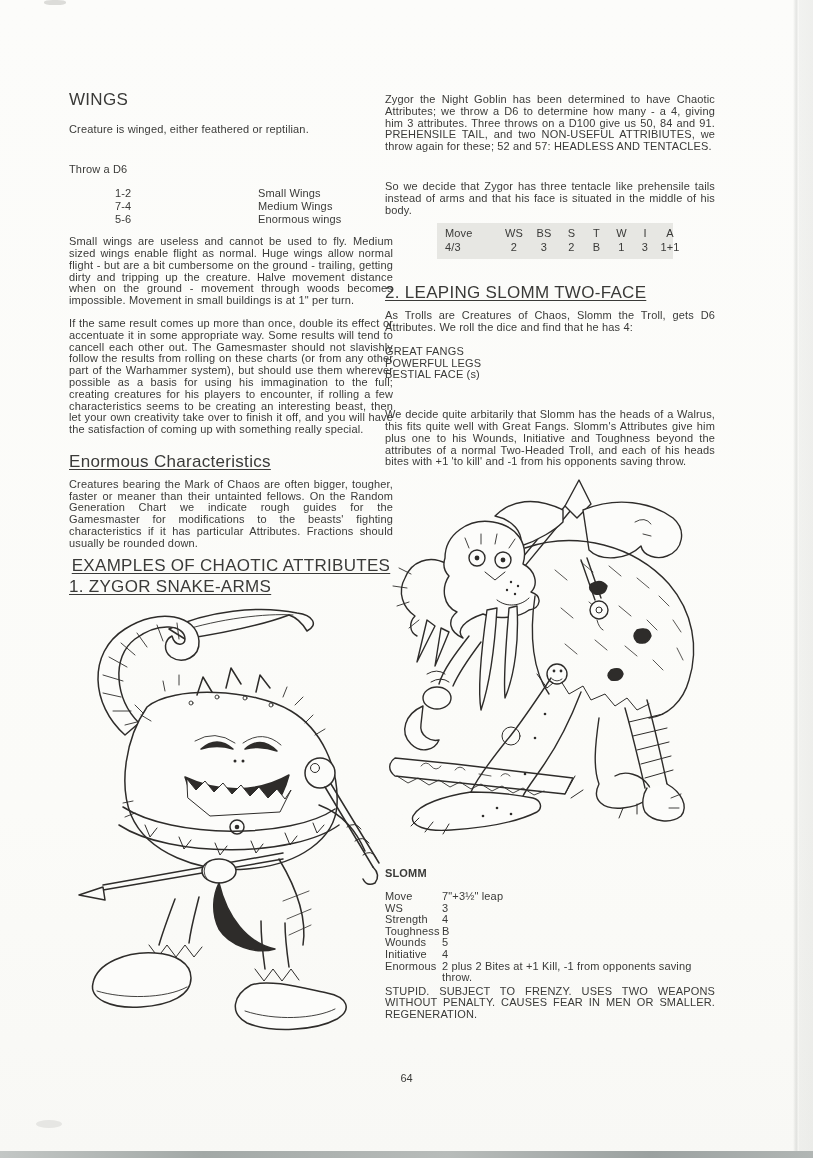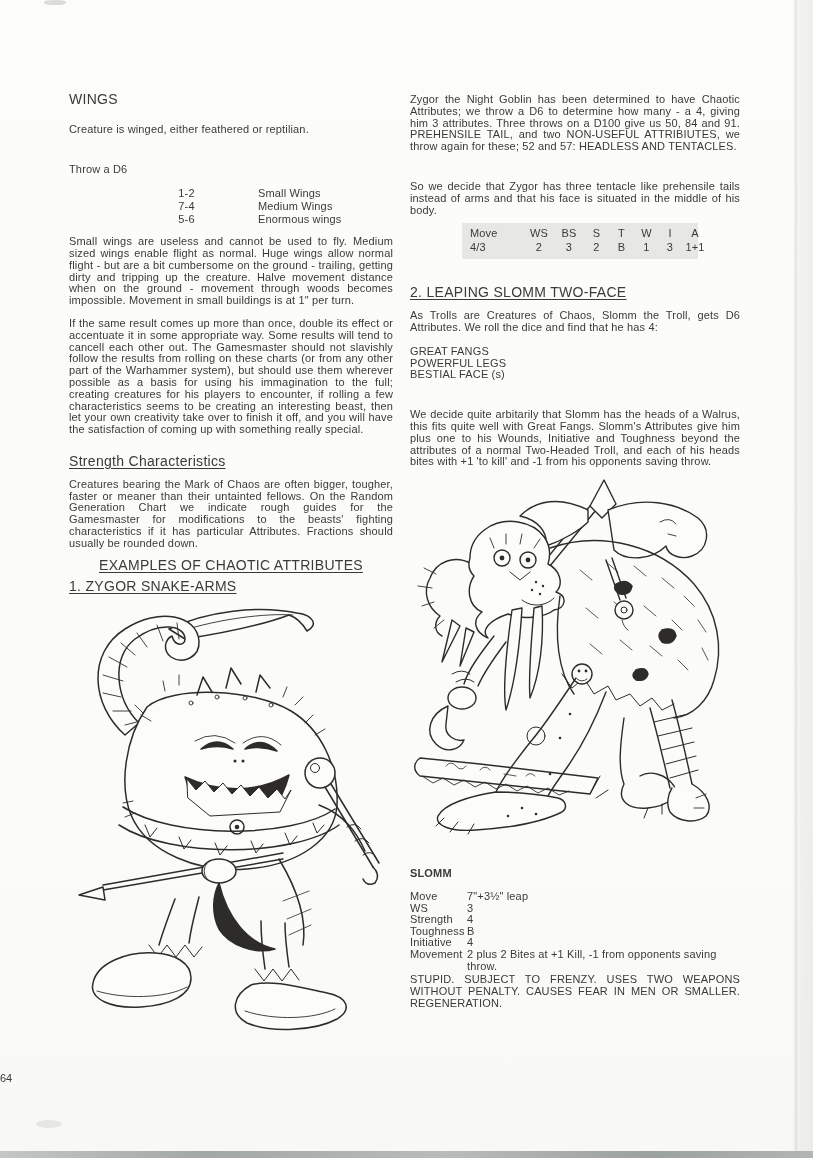--- a/index.html
+++ b/index.html
@@ -13,46 +13,46 @@
     background:linear-gradient(90deg,rgba(0,0,0,0) 0%,rgba(120,125,122,.18) 55%,rgba(0,0,0,0) 100%);}
   .edge-right2{position:absolute;top:0;right:0;width:14px;height:1158px;
     background:linear-gradient(90deg,rgba(150,155,152,.10),rgba(190,193,190,.22));}
   .edge-bottom{position:absolute;left:0;bottom:0;width:813px;height:7px;
     background:linear-gradient(90deg,#c3c7c5 0%,#a2a8a6 25%,#b8bcba 55%,#9ba1a0 80%,#b1b6b4 100%);}
   .smudge-top{position:absolute;left:44px;top:0;width:22px;height:5px;background:#dcdcd9;border-radius:40%;}
   .smudge-bottom{position:absolute;left:36px;top:1120px;width:26px;height:8px;background:#e6e6e3;border-radius:50%;}
 
   .col{position:absolute;top:94px;font-size:11px;line-height:11.8px;letter-spacing:.15px;}
   .col-left{left:69px;width:324px;}
-  .col-right{left:410px;width:330px;}
+  .col-right{left:385px;width:330px;}
   .para{margin:0;text-align:justify;}
-  .h{font-size:14px;font-weight:normal;letter-spacing:.3px;}
+  .h{font-size:17px;font-weight:normal;letter-spacing:.3px;}
   .u{text-decoration:underline;text-underline-offset:2px;}
   .center{text-align:center;}
 
   
   .dice-table{margin-top:12px;}
   .dice-row{display:flex;padding-left:46px;line-height:12.6px;}
-  .dice-roll{width:143px;text-align:center;}
+  .dice-roll{width:143px;}
 
   
   .stat-strip{margin:7px 0 0 52px;width:222px;background:#e7e7e3;padding:4px 6px 5px 8px;}
   .stat-grid{display:grid;grid-template-columns:54px 30px 30px 25px 25px 25px 22px 28px;line-height:13.5px;}
   .stat-grid span{text-align:center;}
   .stat-grid span.first{text-align:left;}
 
   
   .attr-list{margin-top:12px;line-height:11.8px;}
 
   
   .slomm-stats{margin-top:11px;}
   .slomm-row{display:grid;grid-template-columns:57px 1fr;line-height:11.6px;}
   .slomm-row .val{text-align:left;}
 
-  .pagenum{position:absolute;left:0;top:1072px;width:813px;text-align:left;font-size:11px;color:#3a3a38;}
+  .pagenum{position:absolute;left:0;top:1072px;width:813px;text-align:center;font-size:11px;color:#3a3a38;}
 
   .illus{display:block;}
   .illus path, .illus circle, .illus ellipse, .illus line, .illus polyline{vector-effect:none;}
   .mt18{margin-top:18px;} .mt12{margin-top:28px;} .mt11{margin-top:11px;}
   .mt20{margin-top:20px;} .mt10{margin-top:10px;} .mt8{margin-top:8px;}
   .mt6{margin-top:6px;font-weight:bold;} .mt2{margin-top:2px;}
 </style>
 </head>
 <body>
 
@@ -81,21 +81,21 @@
       <div class="dice-row">
         <span class="dice-roll">5-6</span>
         <span>Enormous wings</span>
       </div>
     </div>
 
     <p class="para mt11">Small wings are useless and cannot be used to fly. Medium sized wings enable flight as normal. Huge wings allow normal flight - but are a bit cumbersome on the ground - trailing, getting dirty and tripping up the creature. Halve movement distance when on the ground - movement through woods becomes impossible. Movement in small buildings is at 1" per turn.</p>
 
     <p class="para mt11">If the same result comes up more than once, double its effect or accentuate it in some appropriate way. Some results will tend to cancell each other out. The Gamesmaster should not slavishly follow the results from rolling on these charts (or from any other part of the Warhammer system), but should use them wherever possible as a basis for using his immagination to the full; creating creatures for his players to encounter, if rolling a few characteristics seems to be creating an interesting beast, then let your own creativity take over to finish it off, and you will have the satisfaction of coming up with something really special.</p>
 
-    <div class="h u mt20">Strength Characteristics</div>
+    <div class="h u mt20">Enormous Characteristics</div>
     <p class="para mt11">Creatures bearing the Mark of Chaos are often bigger, tougher, faster or meaner than their untainted fellows. On the Random Generation Chart we indicate rough guides for the Gamesmaster for modifications to the beasts' fighting characteristics if it has particular Attributes. Fractions should usually be rounded down.</p>
 
     <div class="h u center mt10">EXAMPLES OF CHAOTIC ATTRIBUTES</div>
     <div class="h u mt10">1. ZYGOR SNAKE-ARMS</div>
 
     <svg class="illus mt8" width="324" height="436" viewBox="0 0 324 436" role="img" aria-label="Ink drawing of Zygor Snake-Arms: a squat horned creature with a face in its body, spiked collar, tentacle arms holding a scimitar and a mace, and furry boots">
       <g fill="none" stroke="#2e2c2a" stroke-width="1.5" stroke-linecap="round" stroke-linejoin="round">
 
         <path d="M100,28 C138,10 190,4 228,12 C244,14 250,24 238,30 C232,20 226,16 220,14 C188,26 142,34 116,38 Z" fill="#fcfcfa"></path>
         <path d="M112,30 C150,18 196,12 224,14" stroke-width="0.9"></path>
@@ -296,25 +296,29 @@
       </div>
       <div class="slomm-row">
         <span>Strength</span>
         <span class="val">4</span>
       </div>
       <div class="slomm-row">
         <span>Toughness</span>
         <span class="val">B</span>
       </div>
       <div class="slomm-row">
+        <span>Wounds</span>
+        <span class="val">5</span>
+      </div>
+      <div class="slomm-row">
         <span>Initiative</span>
         <span class="val">4</span>
       </div>
       <div class="slomm-row">
-        <span>Movement</span>
+        <span>Enormous</span>
         <span class="val">2 plus 2 Bites at +1 Kill, -1 from opponents saving throw.</span>
       </div>
     </div>
 
     <p class="para mt2">STUPID. SUBJECT TO FRENZY. USES TWO WEAPONS WITHOUT PENALTY. CAUSES FEAR IN MEN OR SMALLER. REGENERATION.</p>
   </div>
 
   <div class="pagenum">64</div>
 </div>
 

